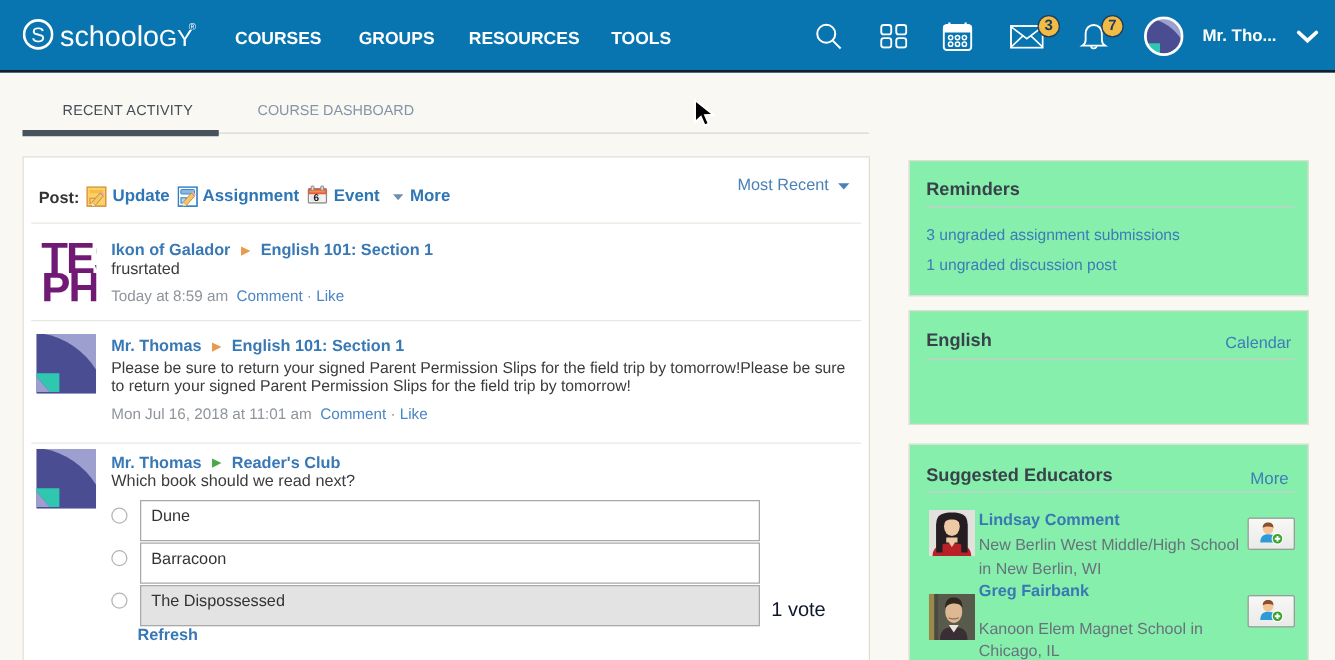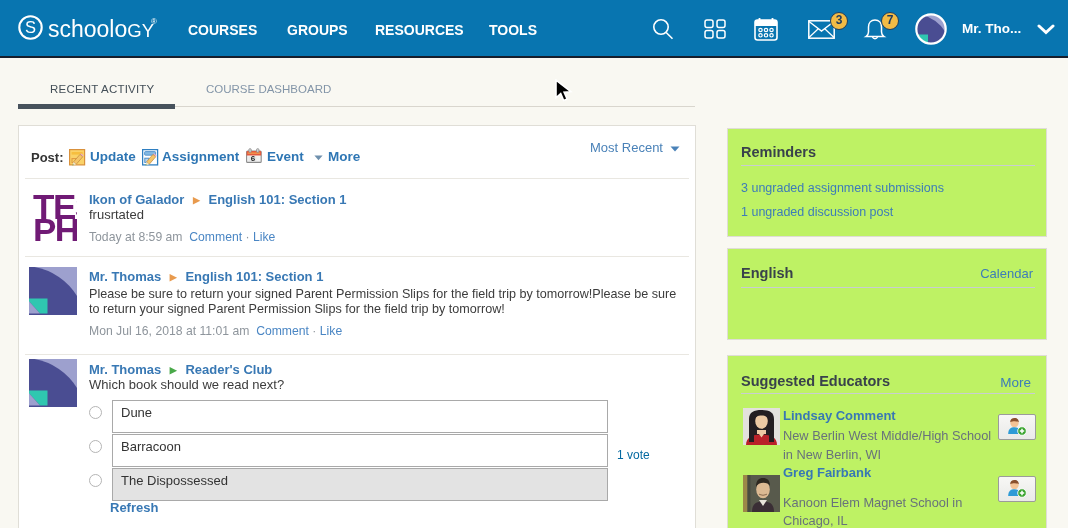--- a/index.html
+++ b/index.html
@@ -37,21 +37,21 @@
 .pbody { position:absolute; left:89px; font-size:12.6px; color:#3c3c3c; line-height:14.5px; }
 .ptime { position:absolute; left:89px; font-size:12.2px; color:#8e959c; }
 .ptime .lnk { color:#4a86c4; }
 .posthr { position:absolute; left:25px; width:664px; height:1px; background:#e9e7e1; }
 
 
 .radio { position:absolute; width:13px; height:13px; border:1px solid #b5b5b5; border-radius:50%; background:#fff; }
 .pollbox { position:absolute; left:112px; width:496px; height:33px; border:1px solid #a9a9a9; background:#fff; font-size:13px; color:#333; line-height:24px; padding-left:8px; }
 
 
-.scard { position:absolute; left:727px; width:320px; background:#bef264; border:1px solid #dfddd6; }
+.scard { position:absolute; left:727px; width:320px; background:#86efac; border:1px solid #dfddd6; }
 .stitle { position:absolute; left:13px; font-size:14.5px; font-weight:bold; color:#39424b; }
 .shr { position:absolute; left:13px; width:294px; height:1px; background:#c8cdd2; }
 .slink { position:absolute; left:13px; font-size:12.5px; color:#3d7cb8; }
 .edname { position:absolute; left:55px; font-size:13px; font-weight:bold; color:#3878b4; }
 .edschool { position:absolute; left:55px; font-size:12.8px; color:#68727b; line-height:18.5px; }
 .edbtn { position:absolute; left:270px; width:38px; height:26px; border:1.5px solid #9b9b9b; border-radius:2px; background:linear-gradient(#f7f7f5,#eaeae8); }
 </style>
 </head>
 <body>
 
@@ -201,21 +201,21 @@
   </svg>
 </div>
 <div class="ptitle" style="top:362px">Mr. Thomas <span class="parrow" style="color:#49a949">▶</span> Reader's Club</div>
 <div class="pbody" style="top:378px;font-size:13px">Which book should we read next?</div>
 <div class="radio" style="left:89px;top:406px"></div>
 <div class="pollbox" style="top:400px">Dune</div>
 <div class="radio" style="left:89px;top:440px"></div>
 <div class="pollbox" style="top:434px">Barracoon</div>
 <div class="radio" style="left:89px;top:474px"></div>
 <div class="pollbox" style="top:468px;background:#e3e3e3">The Dispossessed</div>
-<div class="abs" style="left:617px;top:448px;font-size:12px;color:#0369a1">1 vote</div>
+<div class="abs" style="left:617px;top:480px;font-size:16px;color:#0f172a">1 vote</div>
 <div class="abs" style="left:110px;top:500px;font-size:13px;color:#3878b4;font-weight:bold">Refresh</div>
 
 <div class="scard" style="top:128px;height:109px">
   <div class="stitle" style="top:15px">Reminders</div>
   <div class="shr" style="top:35.5px"></div>
   <div class="slink" style="top:52px">3 ungraded assignment submissions</div>
   <div class="slink" style="top:76px">1 ungraded discussion post</div>
 </div>
 
 <div class="scard" style="top:248px;height:92px">

